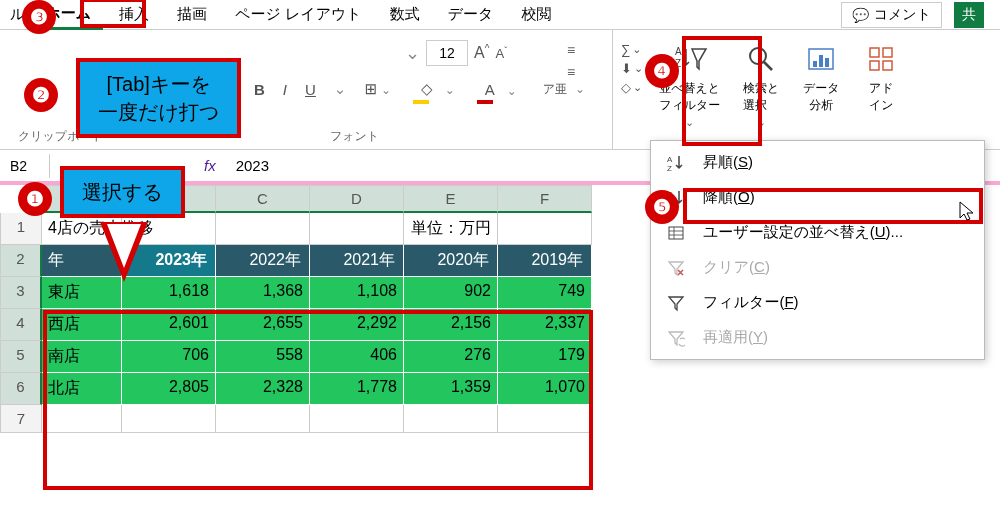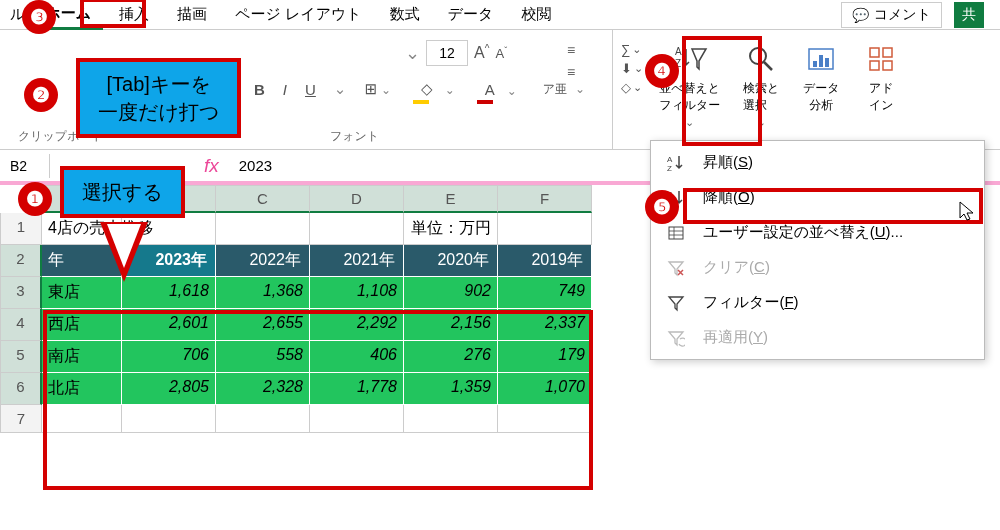--- a/index.html
+++ b/index.html
@@ -29,34 +29,34 @@
   .color-box { display: inline-block; width: 16px; height: 4px; background: #c00; }
   .fill-box { display: inline-block; width: 16px; height: 4px; background: #fc0; }
   
   .ribbon-button { display: flex; flex-direction: column; align-items: center; gap: 2px; padding: 4px 6px; font-size: 12px; cursor: pointer; }
   .ribbon-button .icon-lg { width: 38px; height: 38px; display: flex; align-items: center; justify-content: center; font-size: 22px; }
   .ribbon-small-col { display: flex; flex-direction: column; gap: 4px; }
   .ribbon-small { display: flex; align-items: center; gap: 2px; font-size: 13px; color: #555; }
   
   .formula-bar-row { display: flex; align-items: center; height: 35px; border-bottom: 4px solid #f9a8d4; }
   .name-box { width: 48px; padding: 4px 8px; border-right: 1px solid #ccc; font-size: 14px; margin-left: 2px; }
-  .fx-box { padding: 0 14px; color: #ec4899; font-style: italic; font-size: 19px; }
+  .fx-box { padding: 0 14px; color: #4c1d95; font-style: italic; font-size: 15px; }
   .formula-input { flex: 1; padding: 4px 6px; font-size: 15px; border: none; outline: none; }
   .col-headers { display: flex; margin-left: 42px; }
   .col-header { border: 1px solid #ccc; border-left: none; text-align: center; font-size: 15px; color: #555; padding: 4px 0; background: #f3f3f3; }
   .col-header.sel { background: #d0e0d8; border-bottom: 2px solid #107c41; }
   .col-A { width: 80px; border-left: 1px solid #ccc; }
   .col-B, .col-C, .col-D, .col-E, .col-F { width: 94px; }
   
   .rows { }
   .row { display: flex; }
   .row-header { width: 42px; border: 1px solid #ccc; border-top: none; text-align: center; font-size: 15px; color: #555; padding: 5px 0; background: #f3f3f3; }
   .row-header.sel { background: #d0e0d8; border-right: 2px solid #107c41; }
   .cell { border: 1px solid #ccc; border-top: none; border-left: none; padding: 5px 6px; font-size: 16px; }
-  .cell.num { text-align: right; font-style: italic; }
+  .cell.num { text-align: right; }
   .cell.w-A { width: 80px; }
   .cell.w-B, .cell.w-C, .cell.w-D, .cell.w-E, .cell.w-F { width: 94px; }
   .header-row .cell { background: #2a5a6a; color: #fff; border-color: #fff; text-align: right; padding-right: 8px; }
   .header-row .cell.w-A { text-align: left; }
   .header-row .cell.active-col { background: #15798c; font-weight: bold; }
   .data-row .cell { background: #22c55e; border-color: #fff; }
   
   .callout { position: absolute; background: #d40000; color: #fff; border-radius: 50%; width: 34px; height: 34px; display: flex; align-items: center; justify-content: center; font-weight: bold; font-size: 20px; z-index: 50; }
   
   .text-callout { position: absolute; border: 4px solid #d40000; background: #0ea5e9; padding: 8px 18px; font-size: 20px; z-index: 40; text-align: center; line-height: 1.4; }

